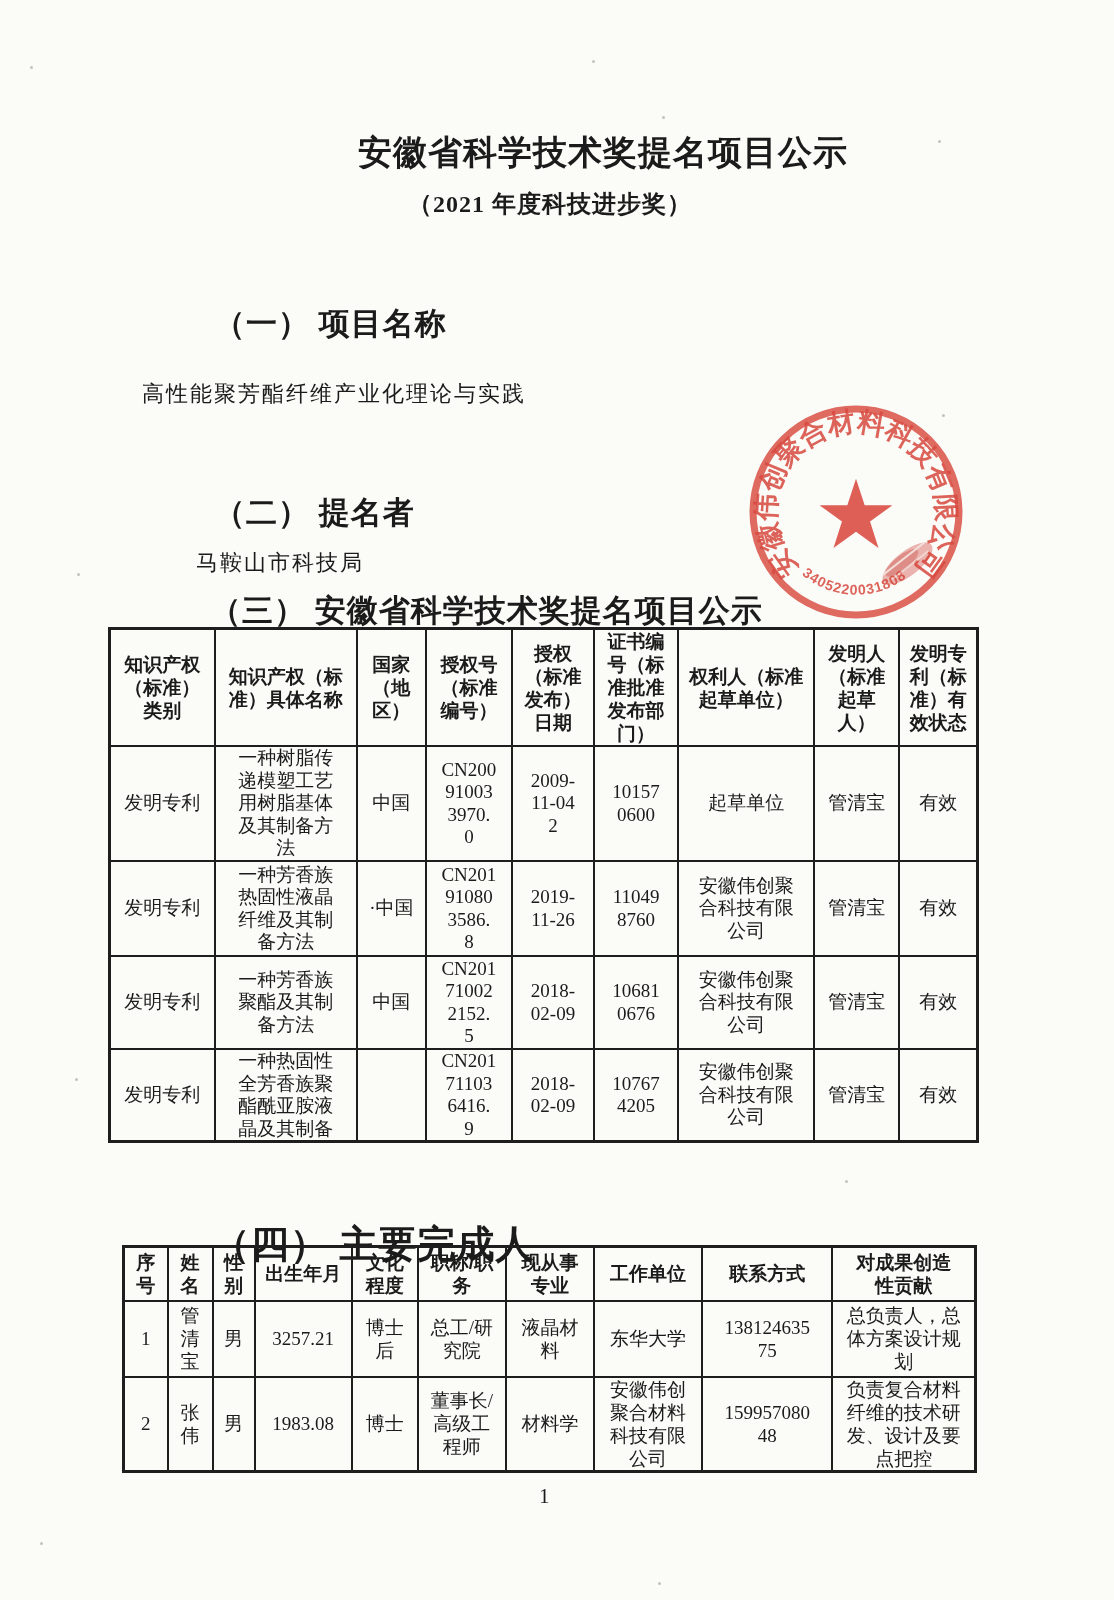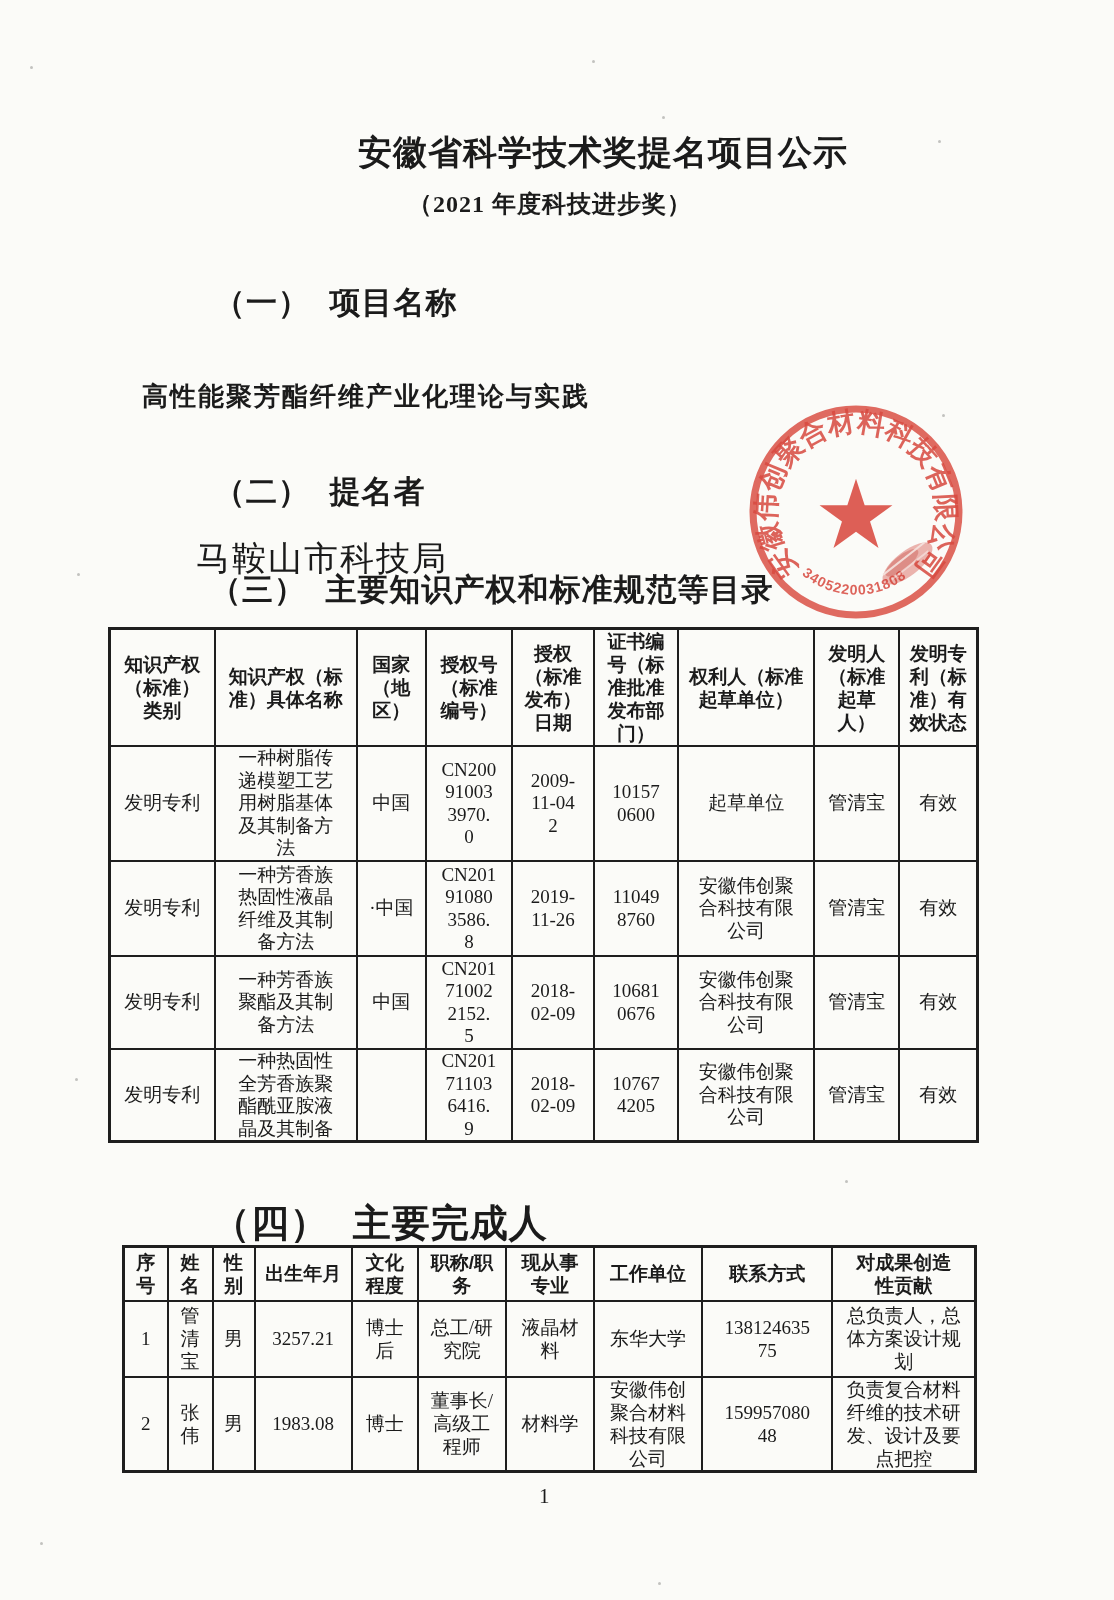--- a/index.html
+++ b/index.html
@@ -3,30 +3,30 @@
 <meta charset="utf-8">
 <style>
   html,body{margin:0;padding:0;}
   body{
     width:1114px;height:1600px;position:relative;overflow:hidden;
     background:#fbfbf8;color:#1b1b1b;
     font-family:"Liberation Serif", serif;
   }
   .abs{position:absolute;}
   .heading{
-    font-family:Liberation Mono, monospace;
-    font-weight:900;font-size:31px;letter-spacing:1px;white-space:nowrap;
+    font-family:Liberation Serif, serif;
+    font-weight:900;font-size:31px;letter-spacing:1px;white-space:nowrap;margin-top:21px;
   }
   .doc-title{
     font-family:"Liberation Sans", sans-serif;
     font-weight:900;font-size:34px;letter-spacing:1px;white-space:nowrap;
   }
   .doc-subtitle{font-weight:700;font-size:24px;letter-spacing:1px;white-space:nowrap;}
-  .project-name{font-weight:700;font-size:26px;letter-spacing:2px;white-space:nowrap;text-align:right;}
-  .nominator{font-size:34px;letter-spacing:2px;white-space:nowrap;}
+  .project-name{font-weight:400;font-size:22px;letter-spacing:2px;white-space:nowrap;text-align:right;}
+  .nominator{font-size:22px;letter-spacing:2px;white-space:nowrap;margin-top:12px;}
   .page-number{font-size:21px;}
   table{border-collapse:collapse;table-layout:fixed;}
   .doc-table{border:3px solid #1e1e1e;}
   .doc-table td,.doc-table th{
     border:2px solid #1e1e1e;
     text-align:center;vertical-align:middle;
     white-space:pre-line;padding:0;overflow:hidden;
   }
   .doc-table th{
     font-family:"Liberation Sans", sans-serif;
@@ -58,21 +58,21 @@
 <div class="abs doc-subtitle" style="left:408px;top:188px;">（2021 年度科技进步奖）</div>
 
 <div class="abs heading" style="left:214px;top:282px;">（一） 项目名称</div>
 
 <div class="abs project-name" style="left:142px;top:379px;">高性能聚芳酯纤维产业化理论与实践</div>
 
 <div class="abs heading" style="left:214px;top:471px;">（二） 提名者</div>
 
 <div class="abs nominator" style="left:196px;top:536px;">马鞍山市科技局</div>
 
-<div class="abs heading" style="left:210px;top:569px;">（三） 主要知识产权和标准规范等目录</div>
+<div class="abs heading" style="left:210px;top:569px;">（三） 安徽省科学技术奖提名项目公示</div>
 
 <table class="abs doc-table t1" style="left:108px;top:627px;width:871px;">
   <colgroup>
     <col style="width:105px">
       <col style="width:142px">
       <col style="width:69px">
     <col style="width:86px">
       <col style="width:82px">
       <col style="width:84px">
     <col style="width:136px">

